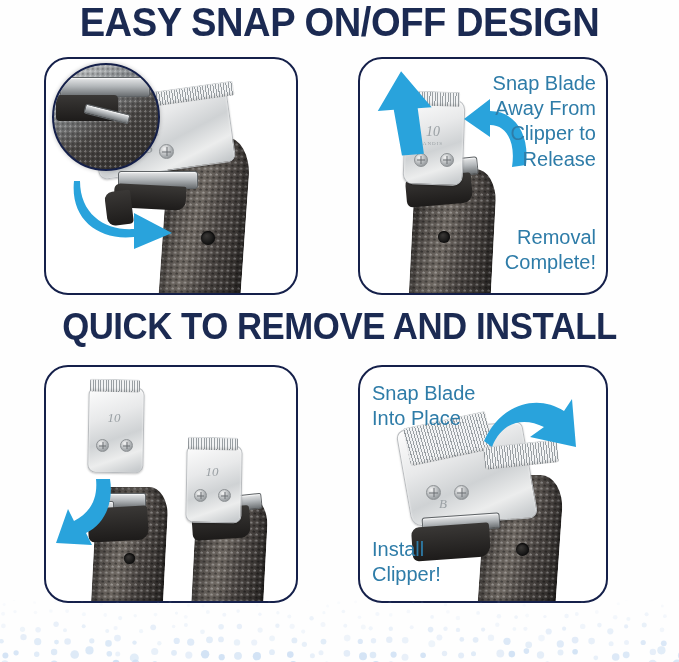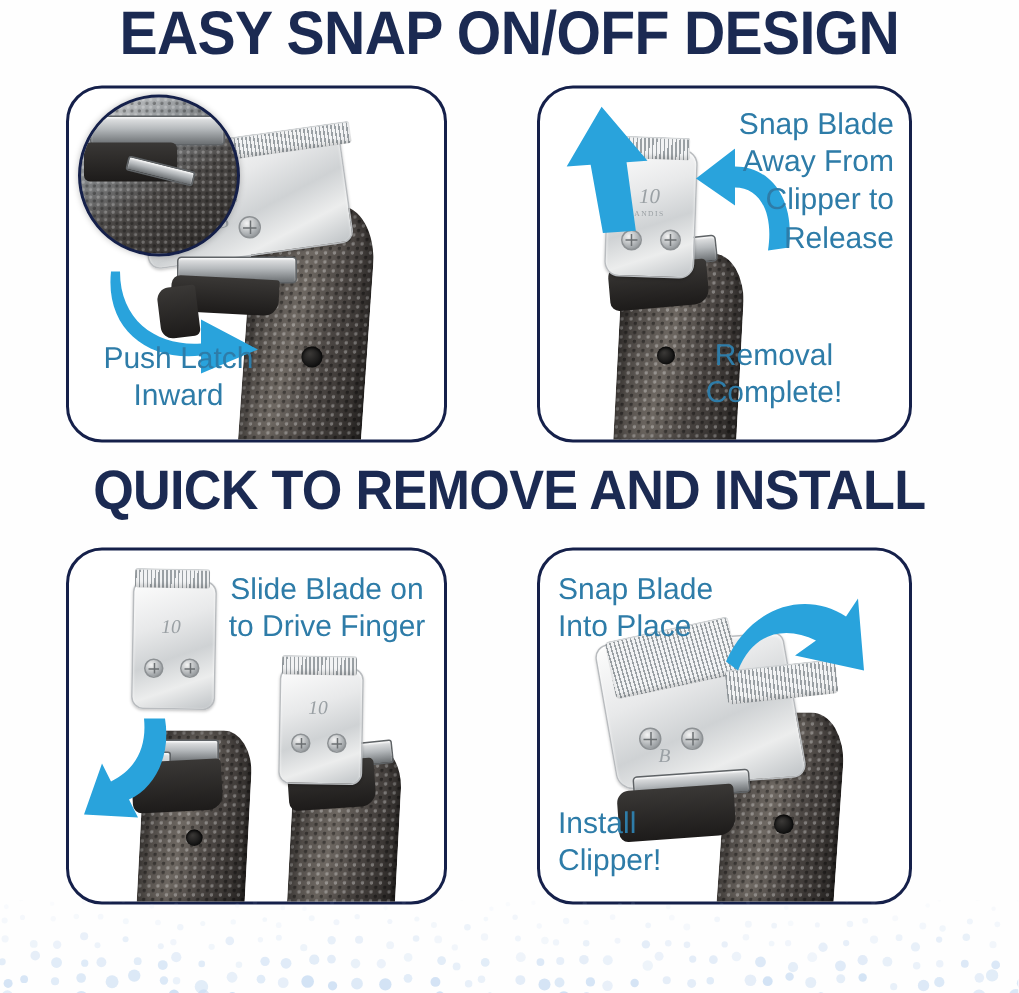--- a/index.html
+++ b/index.html
@@ -206,22 +206,20 @@
     <div class="latch-metal" style="left:6px; top:12px; width:88px; height:18px; border-radius:3px;"></div>
     <div class="dark-part" style="left:2px; top:30px; width:62px; height:26px; border-radius:4px;"></div>
     <div class="latch-metal" style="left:30px; top:44px; width:44px; height:8px; transform:rotate(14deg); border-radius:2px;"></div>
   </div>
 
   <svg class="arrow-svg" style="left:26px; top:112px;" width="110" height="80" viewBox="0 0 110 80">
     <path d="M8 10 C 8 44, 34 60, 62 58 L 62 42 L 100 62 L 62 78 L 62 66
              C 26 70, -2 48, 2 10 Z" fill="#29a3dc"></path>
   </svg>
 
-  <div class="caption center" style="left:8px; top:168px; width:130px;">Push Latch
-Inward</div>
 </div>
 
 <div class="panel" id="panel-snap-away">
 
   <div class="clipper">
 
     <div class="body-shape" style="left:52px; top:110px; width:82px; height:128px;
                 border-radius: 14px 22px 4px 4px / 16px 34px 4px 4px;
                 transform: skewX(-3deg);"></div>
     <div class="hole" style="left:78px; top:172px; width:12px; height:12px;"></div>
@@ -246,21 +244,21 @@
 
   <svg class="arrow-svg" style="left:104px; top:40px;" width="70" height="72" viewBox="0 0 70 72">
     <path d="M62 66 C 66 34, 50 12, 26 12 L 26 0 L 0 20 L 26 38 L 26 26
              C 42 26, 52 42, 48 68 Z" fill="#29a3dc"></path>
   </svg>
 
   <div class="caption right" style="right:10px; top:12px; width:160px;">Snap Blade
 Away From
 Clipper to
 Release</div>
-  <div class="caption right" style="right:10px; top:166px; width:160px;text-align:center;">Removal
+  <div class="caption right" style="right:10px; top:166px; width:160px;">Removal
 Complete!</div>
 </div>
 
 <div class="heading" id="heading-2">QUICK TO REMOVE AND INSTALL</div>
 
 <div class="panel" id="panel-slide-blade">
 
   <div class="clipper">
     <div class="body-shape" style="left:48px; top:120px; width:72px; height:118px;
                 border-radius: 14px 20px 4px 4px / 16px 30px 4px 4px;
@@ -291,22 +289,20 @@
     <div class="engrave" style="left:150px; top:98px; width:32px; font-size:13px; font-style:italic;">10</div>
     <div class="screw" style="left:148px; top:122px; width:11px; height:11px;"></div>
     <div class="screw" style="left:172px; top:122px; width:11px; height:11px;"></div>
   </div>
 
   <svg class="arrow-svg" style="left:8px; top:110px;" width="70" height="80" viewBox="0 0 70 80">
     <path d="M56 2 C 60 26, 50 48, 32 56 L 38 68 L 2 66 L 14 32 L 20 44
              C 36 36, 44 22, 42 2 Z" fill="#29a3dc"></path>
   </svg>
 
-  <div class="caption center" style="right:4px; top:14px; width:148px;">Slide Blade on
-to Drive Finger</div>
 </div>
 
 <div class="panel" id="panel-snap-into-place">
 
   <div class="clipper">
 
     <div class="body-shape" style="left:122px; top:108px; width:78px; height:130px;
                 border-radius: 12px 24px 4px 4px / 14px 36px 4px 4px;
                 transform: skewX(-4deg);"></div>
     <div class="hole" style="left:156px; top:176px; width:13px; height:13px;"></div>

